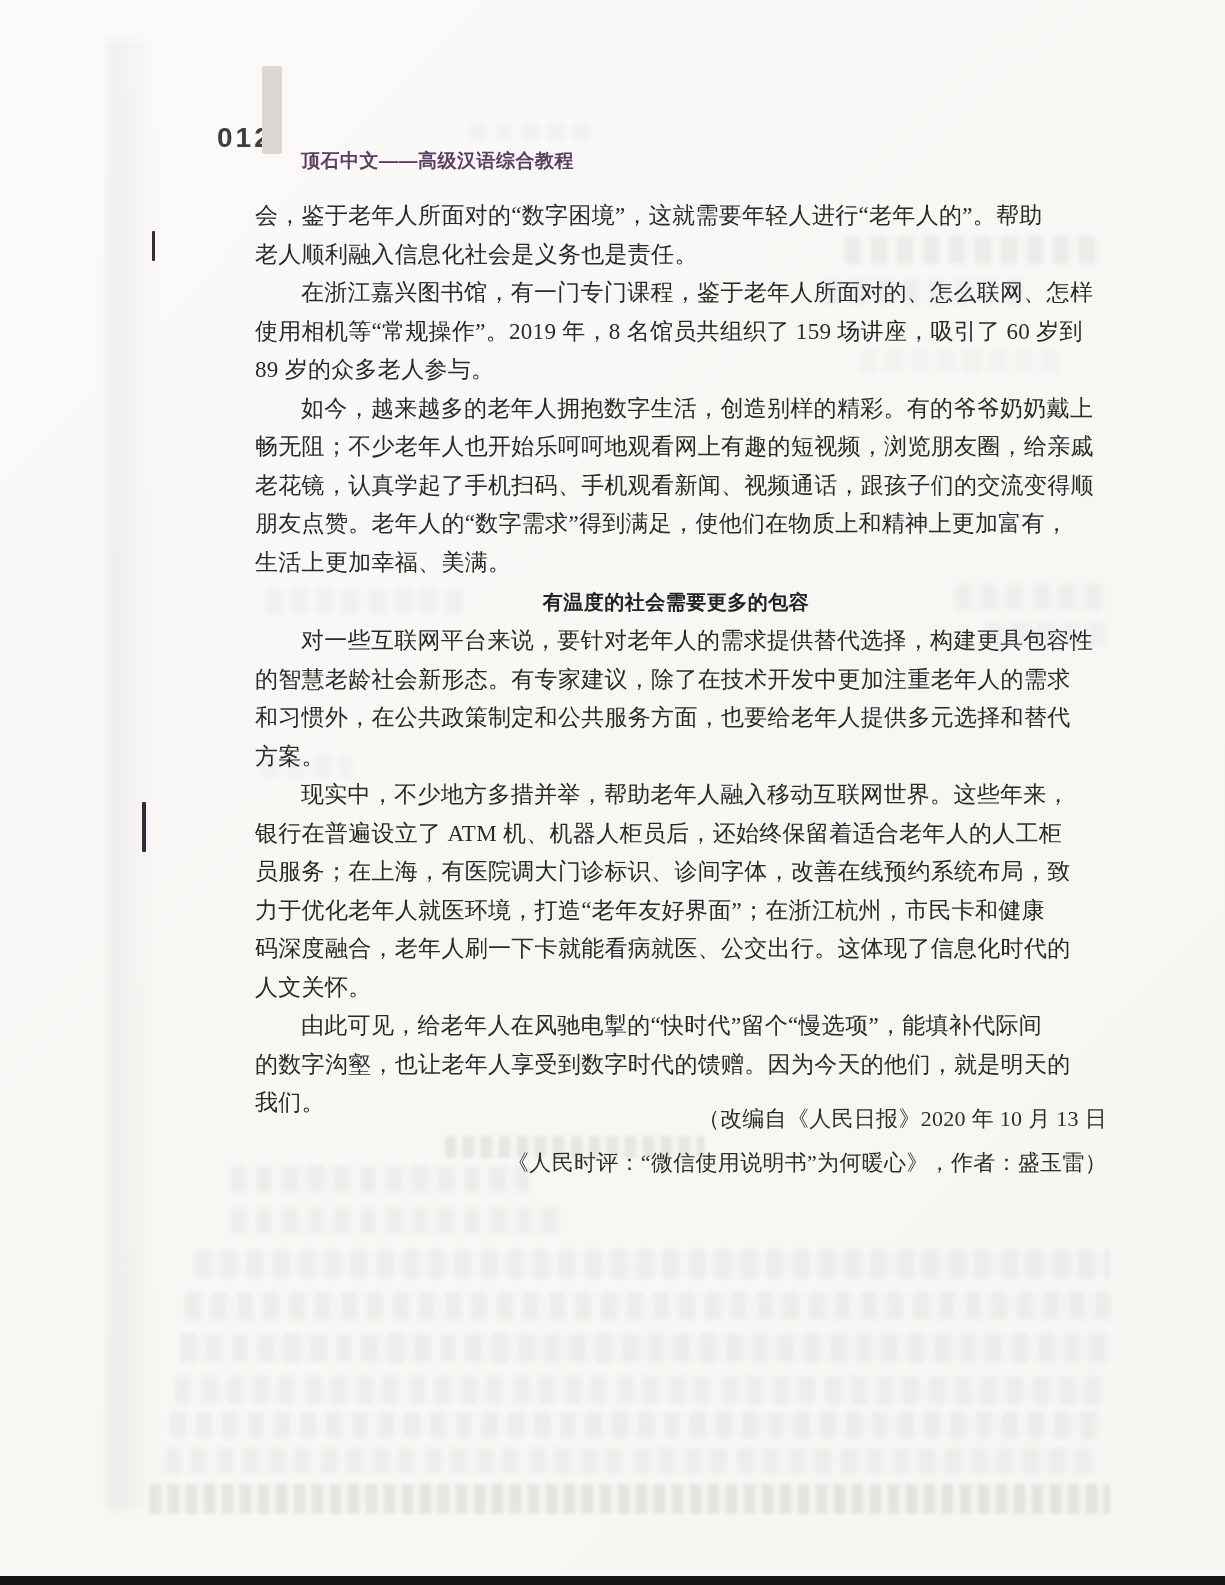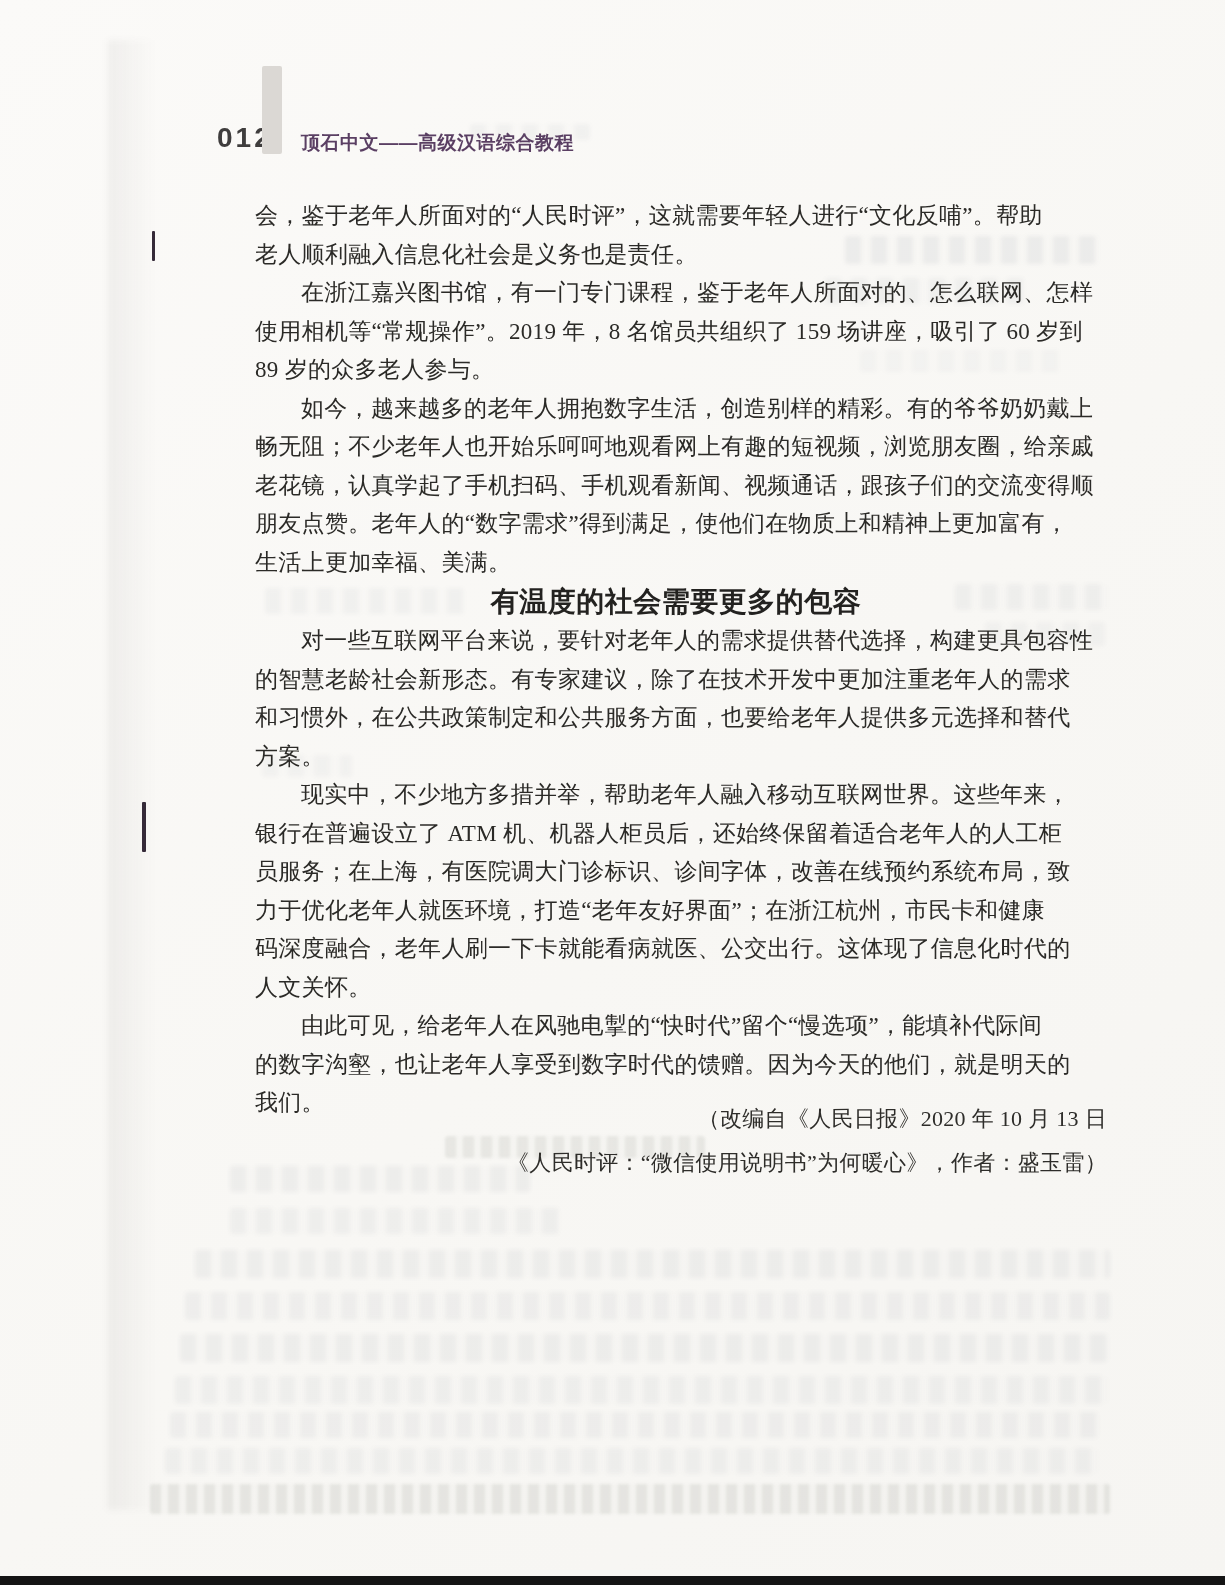--- a/index.html
+++ b/index.html
@@ -22,39 +22,39 @@
   .page-number{
     position:absolute;left:205px;top:122px;
     font-family:"Liberation Sans","DejaVu Sans",sans-serif;
     font-size:28px;font-weight:600;letter-spacing:3px;color:#3f3d3d;margin-left:12px;
   }
   .chapter-tab{
     position:absolute;left:262px;top:66px;width:20px;height:88px;
     background:#dbd8d4;border-radius:2px;
   }
   .book-title{
-    position:absolute;left:301px;top:130px;
+    position:absolute;left:301px;top:148px;
     font-family:"Liberation Sans","DejaVu Sans",sans-serif;
     font-size:19px;font-weight:700;letter-spacing:.5px;color:#5a3f63;
     white-space:nowrap;
   }
   .margin-mark{position:absolute;background:#352a38;border-radius:1px;}
   .mark1{left:152px;top:231px;width:3px;height:30px;}
   .mark2{left:142px;top:802px;width:4px;height:50px;}
 
   .article{
     position:absolute;left:255px;top:197px;width:842px;
     font-size:23px;line-height:38.5px;letter-spacing:.3px;
   }
   .line{height:38.5px;white-space:nowrap;}
   .line.indent{padding-left:46px;}
   .heading{
     height:40px;line-height:40px;text-align:center;
     font-family:"Liberation Sans","DejaVu Sans",sans-serif;
-    font-weight:700;font-size:28px;letter-spacing:.5px;color:#232220;
+    font-weight:700;font-size:20px;letter-spacing:.5px;color:#232220;
   }
   .citation{
     position:absolute;left:255px;top:1097px;width:852px;
     text-align:right;font-size:22px;line-height:44px;letter-spacing:.3px;
     color:#2e2d2a;
   }
   .citation div{white-space:nowrap;}
 
   
   .ghost{
@@ -101,21 +101,21 @@
   <div class="ghost" style="left:230px;top:1208px;width:330px;height:26px;opacity:.4;"></div>
   <div class="ghost" style="left:195px;top:1250px;width:915px;height:28px;opacity:.45;"></div>
   <div class="ghost" style="left:185px;top:1292px;width:925px;height:28px;opacity:.42;"></div>
   <div class="ghost" style="left:180px;top:1334px;width:930px;height:28px;opacity:.45;"></div>
   <div class="ghost" style="left:175px;top:1376px;width:935px;height:28px;opacity:.4;"></div>
   <div class="ghost" style="left:170px;top:1412px;width:930px;height:26px;opacity:.42;"></div>
   <div class="ghost" style="left:165px;top:1448px;width:935px;height:26px;opacity:.4;"></div>
   <div class="ghost dense" style="left:150px;top:1484px;width:960px;height:30px;opacity:.6;"></div>
 
   <main class="article" id="article">
-      <div class="line">会，鉴于老年人所面对的“人民时评”，这就需要年轻人进行“文化反哺”。帮助</div>
+      <div class="line">会，鉴于老年人所面对的“数字困境”，这就需要年轻人进行“老年人的”。帮助</div>
       <div class="line">老人顺利融入信息化社会是义务也是责任。</div>
       <div class="line indent">在浙江嘉兴图书馆，有一门专门课程，鉴于老年人所面对的、怎么联网、怎样</div>
       <div class="line">使用相机等“常规操作”。2019 年，8 名馆员共组织了 159 场讲座，吸引了 60 岁到</div>
       <div class="line">89 岁的众多老人参与。</div>
       <div class="line indent">如今，越来越多的老年人拥抱数字生活，创造别样的精彩。有的爷爷奶奶戴上</div>
       <div class="line">畅无阻；不少老年人也开始乐呵呵地观看网上有趣的短视频，浏览朋友圈，给亲戚</div>
       <div class="line">老花镜，认真学起了手机扫码、手机观看新闻、视频通话，跟孩子们的交流变得顺</div>
       <div class="line">朋友点赞。老年人的“数字需求”得到满足，使他们在物质上和精神上更加富有，</div>
       <div class="line">生活上更加幸福、美满。</div>
       <div class="heading">有温度的社会需要更多的包容</div>

